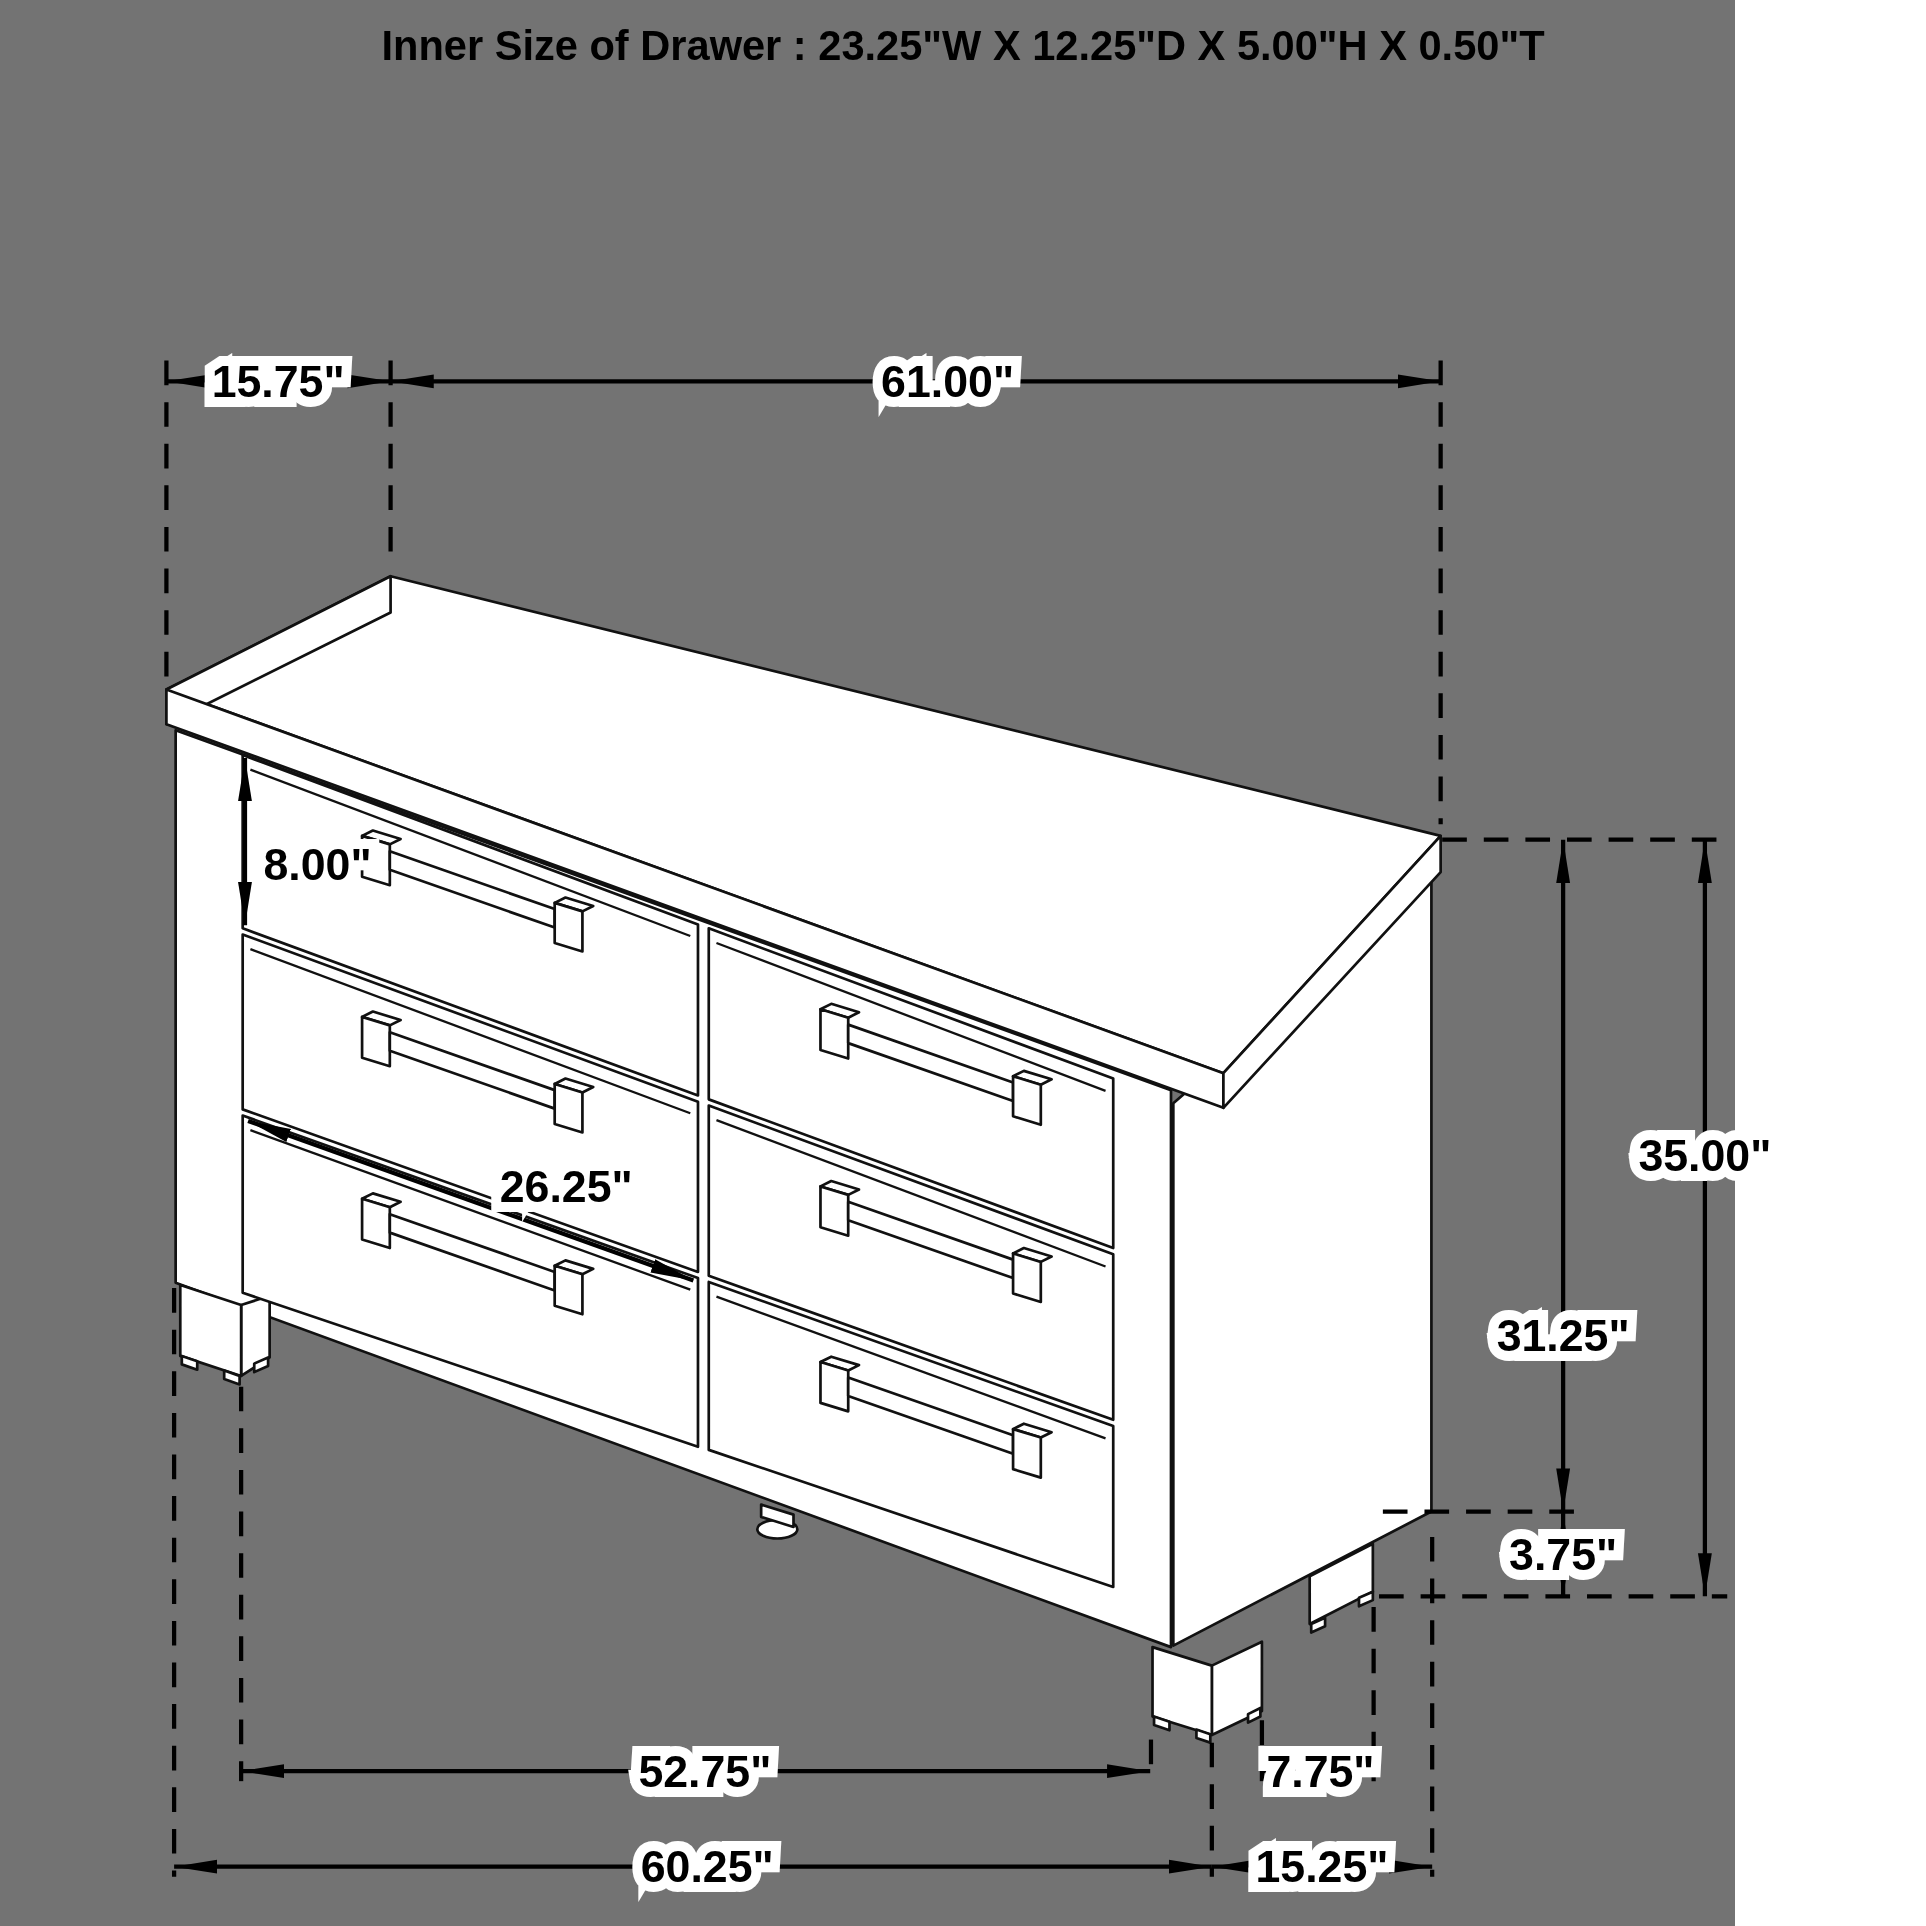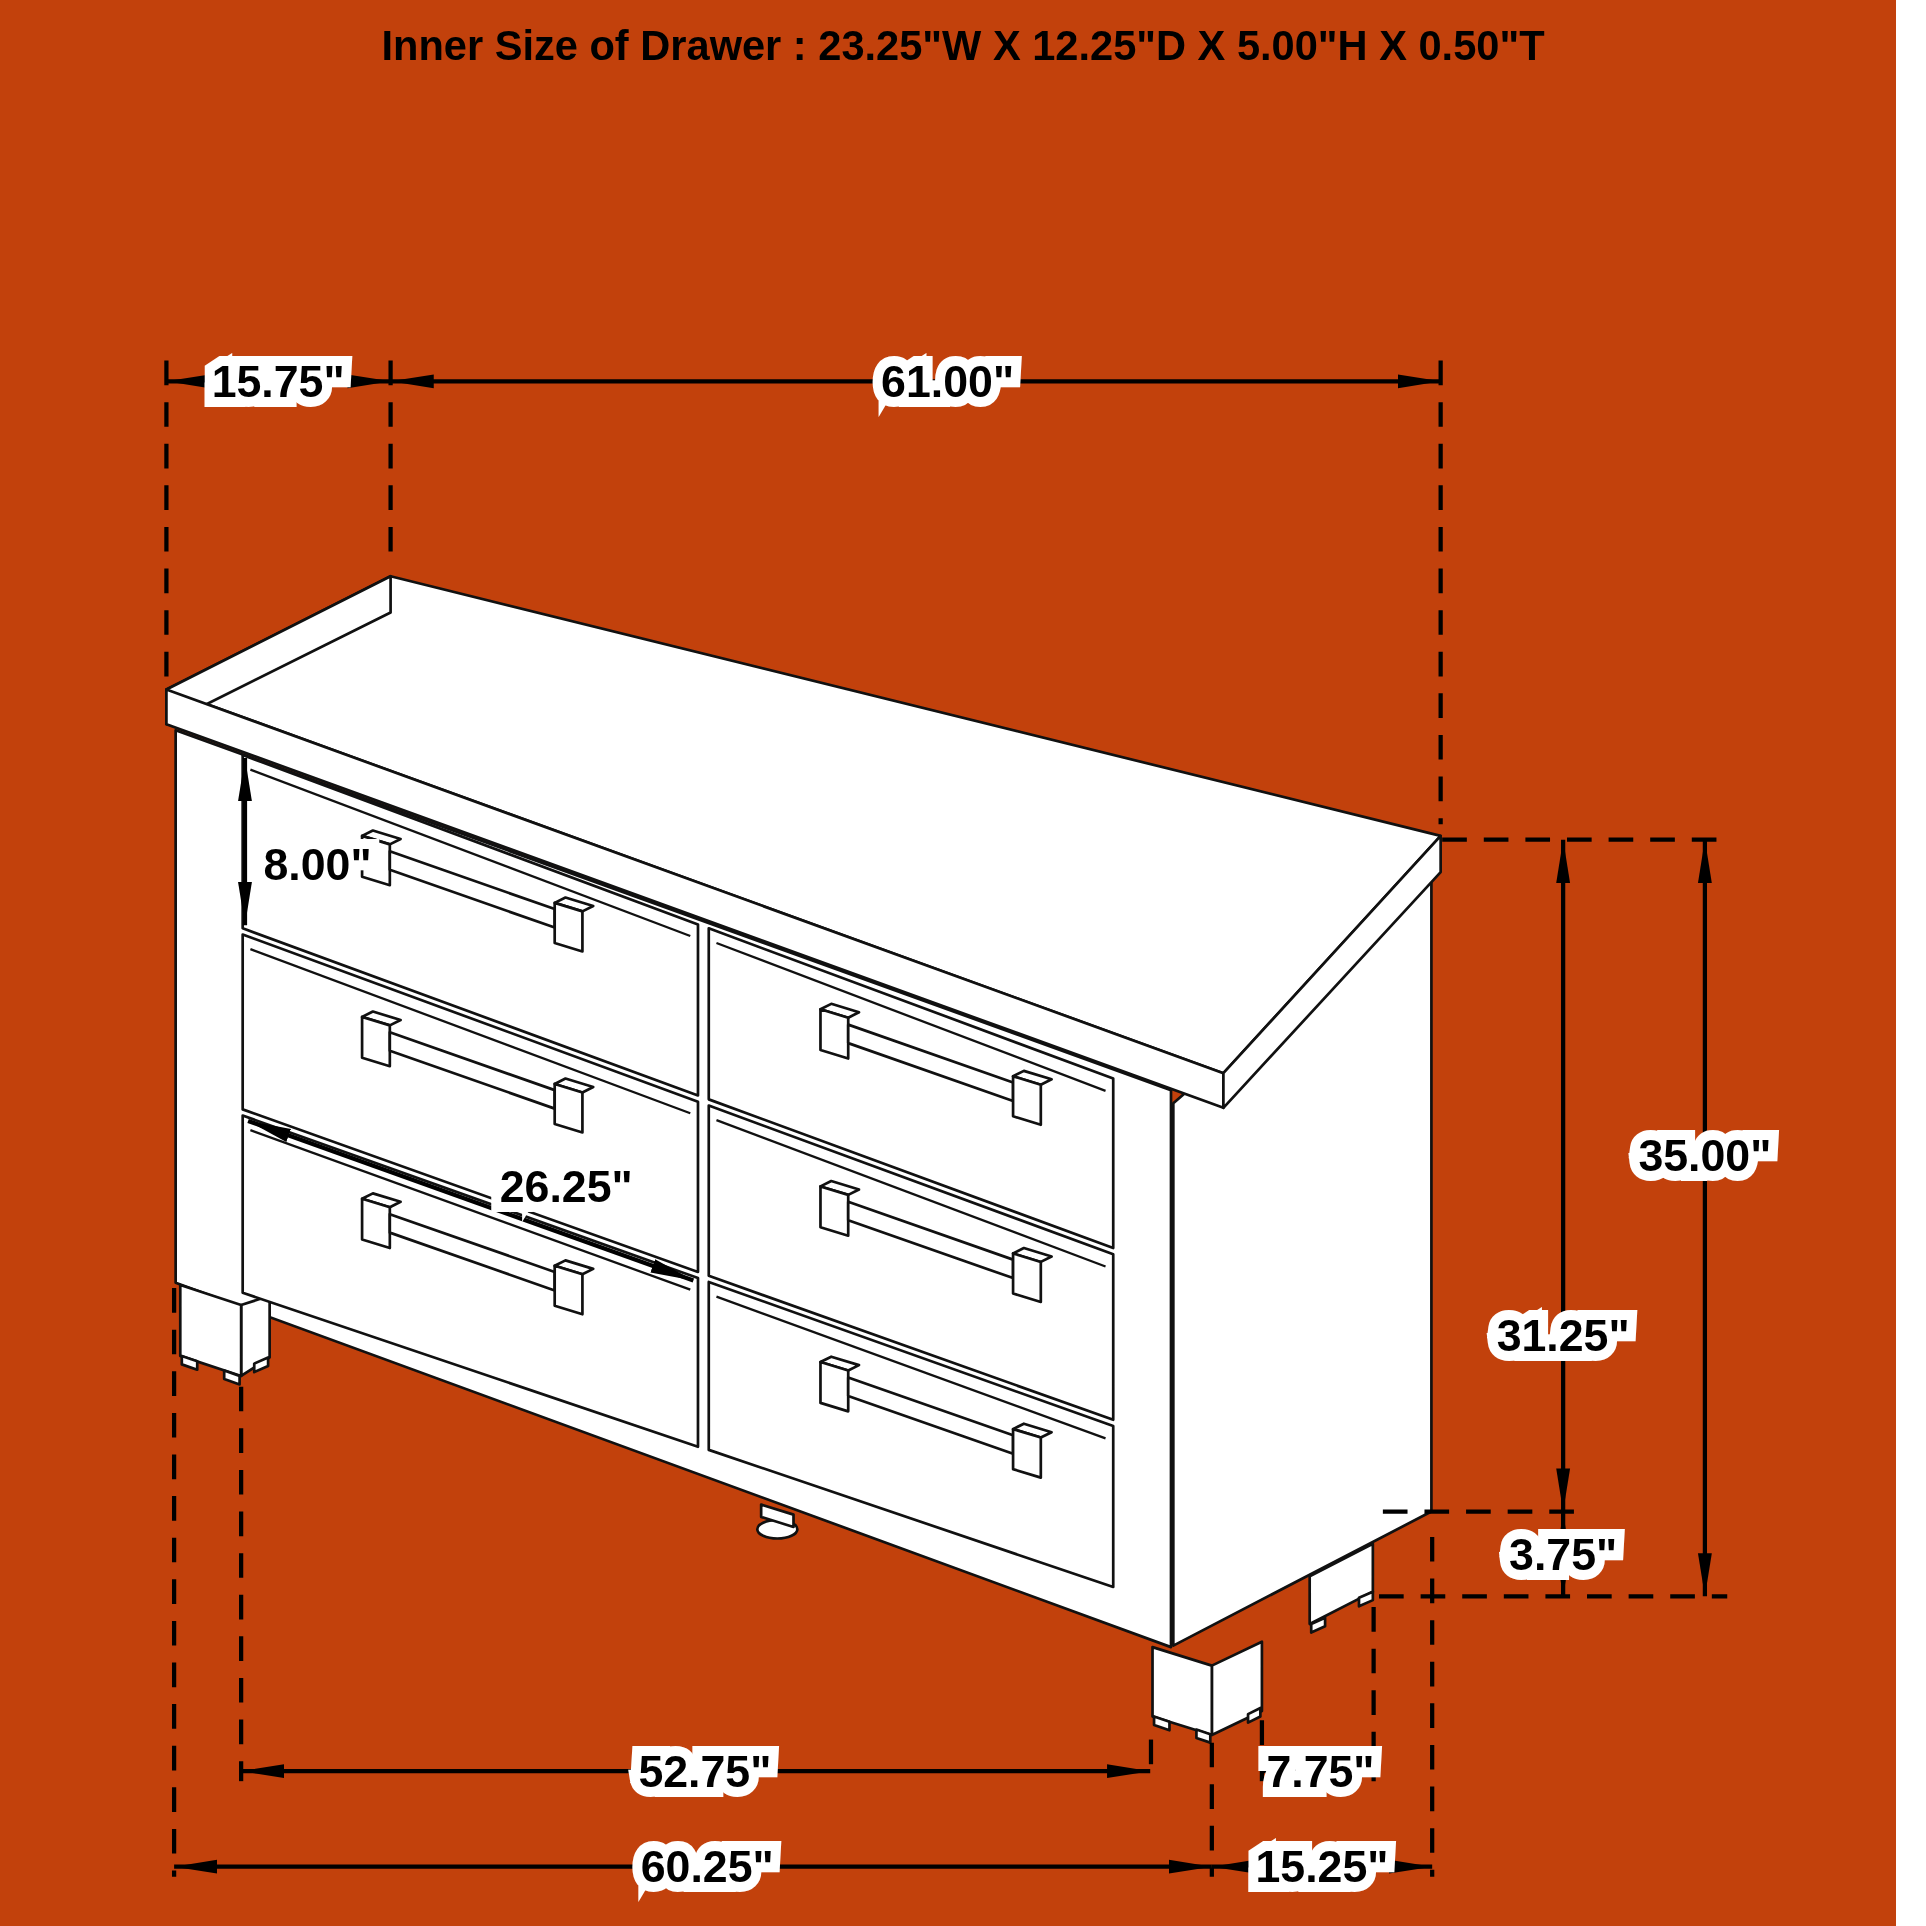--- a/index.html
+++ b/index.html
@@ -1,16 +1,16 @@
 <!DOCTYPE html>
 <html style="font-size:12.3px"><head>
 <meta charset="utf-8">
 <style>
   html,body{margin:0;padding:0;background:#ffffff;}
-  .stage{width:1896px;height:1926px;position:relative;background:#c2410c;font-family:"Liberation Sans",sans-serif;}
+  .stage{width:1735px;height:1926px;position:relative;background:#737373;font-family:"Liberation Sans",sans-serif;}
   svg{display:block;}
   
   .ln{fill:#ffffff;stroke:#111;stroke-width:3.5;stroke-linejoin:round;}
   .ln2{fill:none;stroke:#111;stroke-width:3;stroke-linejoin:round;}
   .dim{stroke:#000;stroke-width:5.5;fill:none;}
   .ext{stroke:#000;stroke-width:5.5;fill:none;stroke-dasharray:32 22;}
   .dl{font-family:"Liberation Sans",sans-serif;font-size:58px;font-weight:700;fill:#000;
       stroke:#fff;stroke-width:26px;paint-order:stroke;text-anchor:middle;}
   .dl.start{text-anchor:start;}
   .ttl{font-family:"Liberation Sans",sans-serif;font-size:54px;font-weight:700;fill:#000;text-anchor:middle;}

